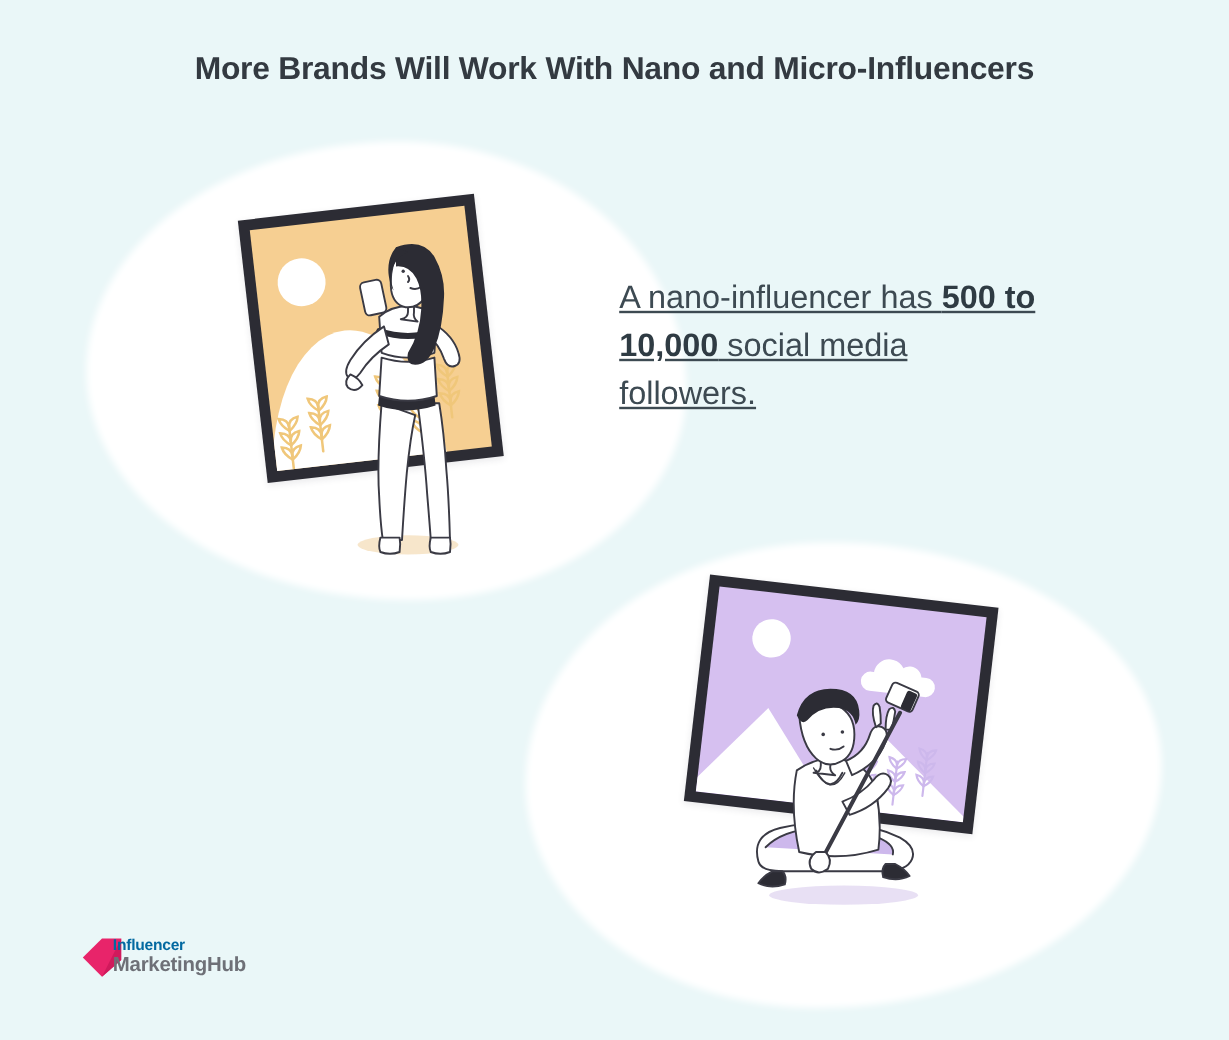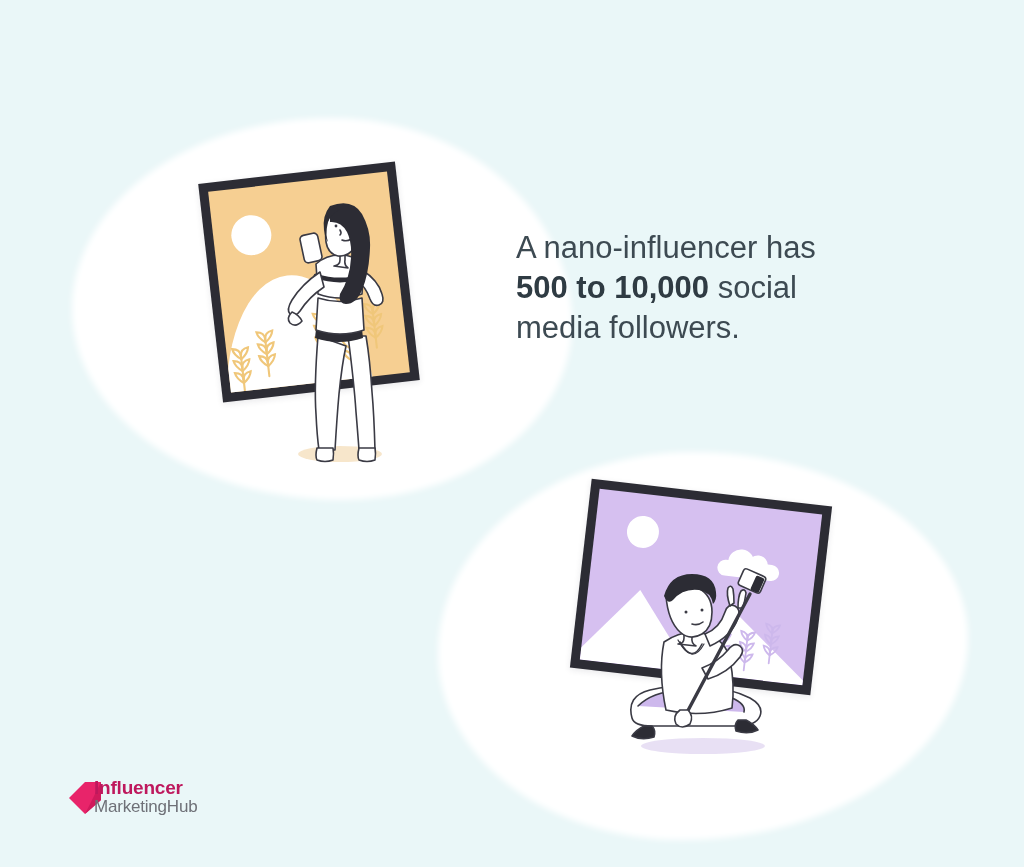--- a/index.html
+++ b/index.html
@@ -50,24 +50,25 @@
     font-size:26.5px;
     font-weight:bold;
     letter-spacing:-0.2px;
     color:#333a41;
     font-family:"Liberation Sans", sans-serif;
   }
 
   
   .copy {
     position:absolute;
-    font-size:31px;
+    font-size:27px;
     line-height:40px;
     color:#3d4a52;
     font-family:"Liberation Sans", sans-serif;
+    text-decoration:underline;
   }
   .copy b { font-weight:bold; color:#2f3b43; }
 
   .copy-nano  { left:516px; top:228px; width:360px; text-align:left; }
   .copy-micro { left:132px; top:573px; width:348px; text-align:right; }
 
   
   .frame {
     position:absolute;
     background:#2c2c34;
@@ -130,36 +131,37 @@
   
   .logo {
     position:absolute;
     left:68px; top:778px;
     display:flex;
     align-items:center;
   }
   .logo-mark { width:34px; height:38px; margin-right:2px; flex:none; }
   .logo-text { line-height:1.04; margin-left:-10px; }
   .logo-line1 {
-    font-size:19px; font-weight:bold; color:#be185d;
+    font-size:13px; font-weight:bold; color:#0369a1;
     font-family:"Liberation Sans", sans-serif; letter-spacing:-0.2px;
   }
   .logo-line2 {
-    font-size:17px; font-weight:normal; color:#6e7077;
+    font-size:17px; font-weight:bold; color:#6e7077;
     font-family:"Liberation Sans", sans-serif; letter-spacing:-0.2px;
   }
 </style>
 </head>
 <body>
 
 <div class="stage">
 
   <div class="blob blob-1"></div>
   <div class="blob blob-2"></div>
 
+  <div class="title">More Brands Will Work With Nano and Micro-Influencers</div>
 
   <div class="frame frame-nano">
     <div class="mat mat-nano">
       <div class="sun" style="left:18px; top:28px; width:40px; height:40px;"></div>
       <div class="hill" style="left:-6px; top:92px; width:150px; height:140px;"></div>
 
       <svg style="position:absolute; left:0; top:116px; width:180px; height:90px;" viewBox="0 0 180 90">
         <g stroke="#f0c77a" stroke-width="2.1" fill="none" stroke-linecap="round">
           <g>
             <path d="M14 88 L14 48"></path>

